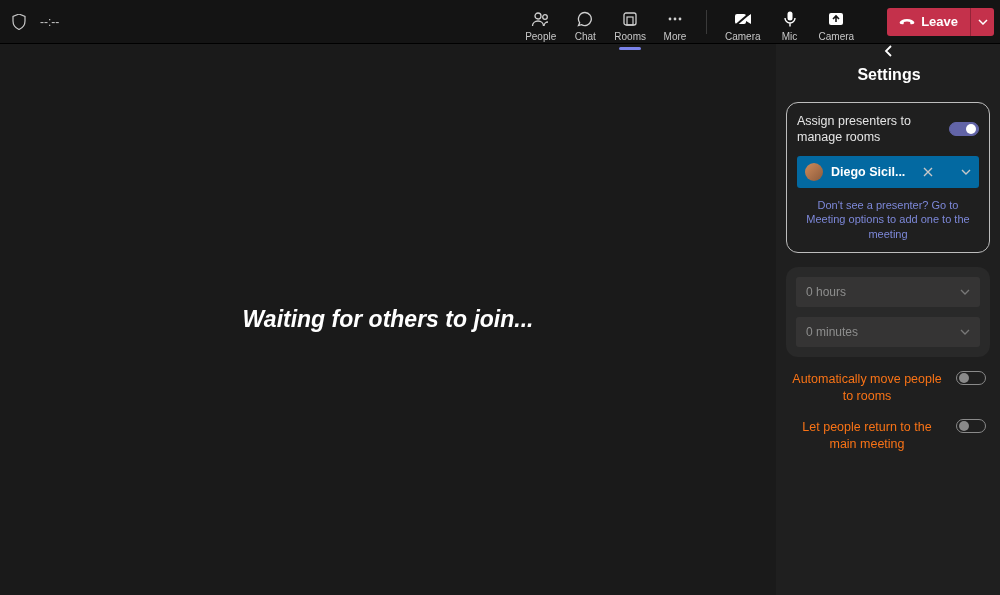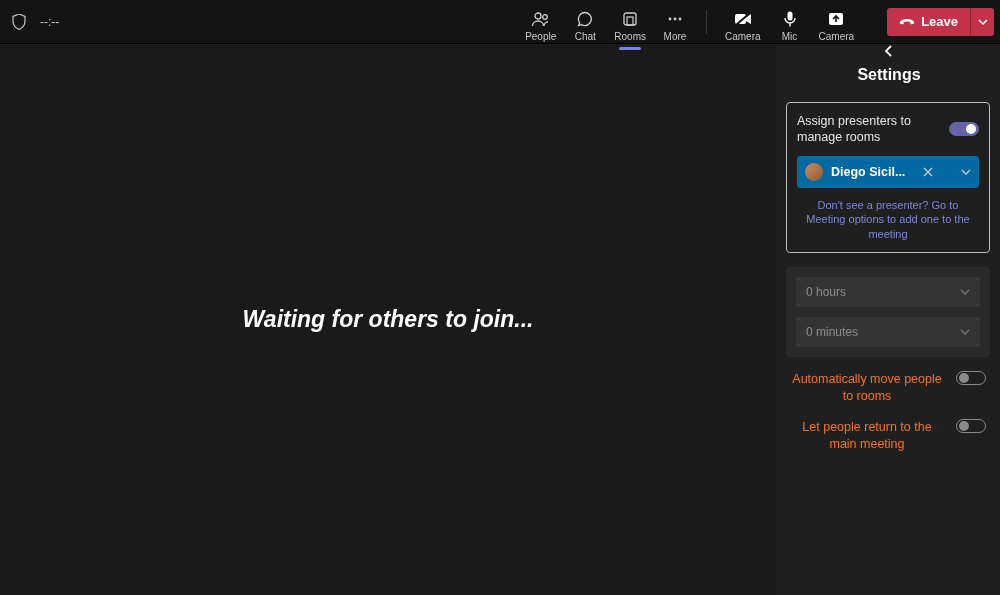--- a/index.html
+++ b/index.html
@@ -19,21 +19,21 @@
   .leave-btn { display: flex; align-items: center; gap: 6px; background: #c4314b; color: #fff; border: none; height: 28px; padding: 0 12px; border-radius: 3px 0 0 3px; font-size: 13px; font-weight: 600; cursor: pointer; }
   .leave-chev { width: 24px; height: 28px; background: #c4314b; border: none; border-left: 1px solid rgba(0,0,0,.25); border-radius: 0 3px 3px 0; display: flex; align-items: center; justify-content: center; cursor: pointer; }
   .body { display: flex; height: calc(595px - 44px); }
   .stage { flex: 1; background: #1a1a1a; display: flex; flex-direction: column; align-items: center; justify-content: center; gap: 46px; }
   .avatar { width: 134px; height: 134px; border-radius: 50%; background: #c9d7ef; display: flex; align-items: center; justify-content: center; }
   .avatar-initials { font-size: 40px; font-weight: 400; color: #27437a; letter-spacing: 2px; }
   .waiting { font-size: 23px; font-weight: 700; color: #fff; font-style: italic; }
   .panel { width: 224px; background: #1f1f1f; height: 100%; padding: 0 10px 10px 10px; display: flex; flex-direction: column; gap: 14px; overflow-y: auto; }
   .panel-header { display: flex; align-items: center; gap: 8px; height: 44px; padding-left: 2px; flex-direction: column; }
   .panel-title { font-size: 16px; font-weight: 700; }
-  .card { background: #292929; border-radius: 4px; padding: 10px; display: flex; flex-direction: column; gap: 10px; }
+  .card { background: #292929; border-radius: 12px; padding: 10px; display: flex; flex-direction: column; gap: 10px; }
   .card.hl { background: #1f1f1f; border: 1px solid #bdbdbd; }
   .toggle-row, .row { display: flex; align-items: center; justify-content: space-between; gap: 8px; }
   .row-label { font-size: 12.5px; color: #e5e5e5; line-height: 1.3; flex: 1; }
   .hint-link { font-size: 11px; color: #7d88d9; text-align: center; line-height: 1.35; cursor: pointer; }
   .presenter-chip { background: #0369a1; border-radius: 3px; height: 32px; display: flex; align-items: center; padding: 0 8px; gap: 8px; position: relative; }
   .presenter-chip .mini-avatar { width: 18px; height: 18px; border-radius: 50%; background: linear-gradient(135deg,#d08b5a,#8b5a3c); }
   .presenter-chip .name { font-size: 12.5px; font-weight: 600; color: #fff; flex: 1; white-space: nowrap; overflow: hidden; text-overflow: ellipsis; }
   .presenter-chip .x, .presenter-chip .chev { cursor: pointer; display: flex; }
   .select-box { background: #3b3a39; border-radius: 3px; height: 30px; display: flex; align-items: center; padding: 0 10px; gap: 8px; opacity: .7; }
   .select-box .sel-label { font-size: 12px; color: #b8b8b8; flex: 1; }

